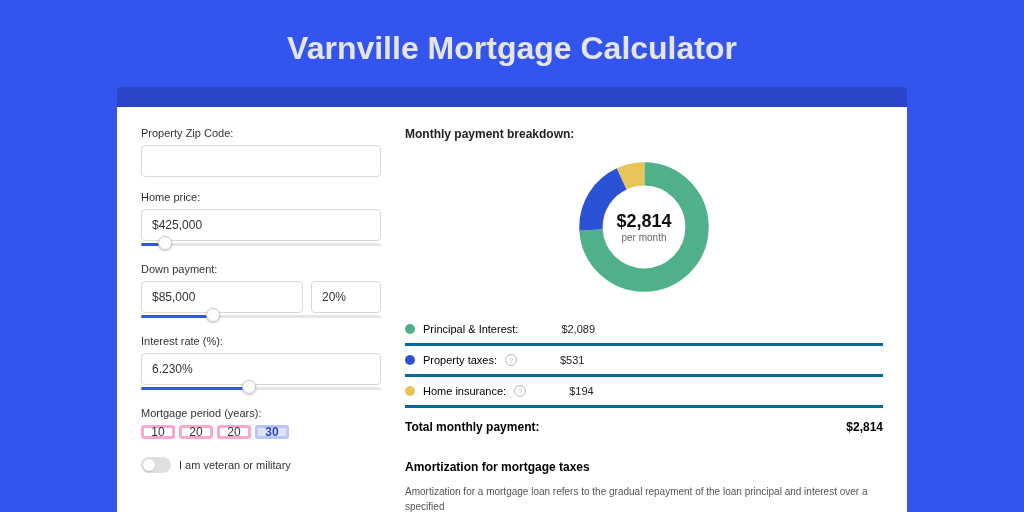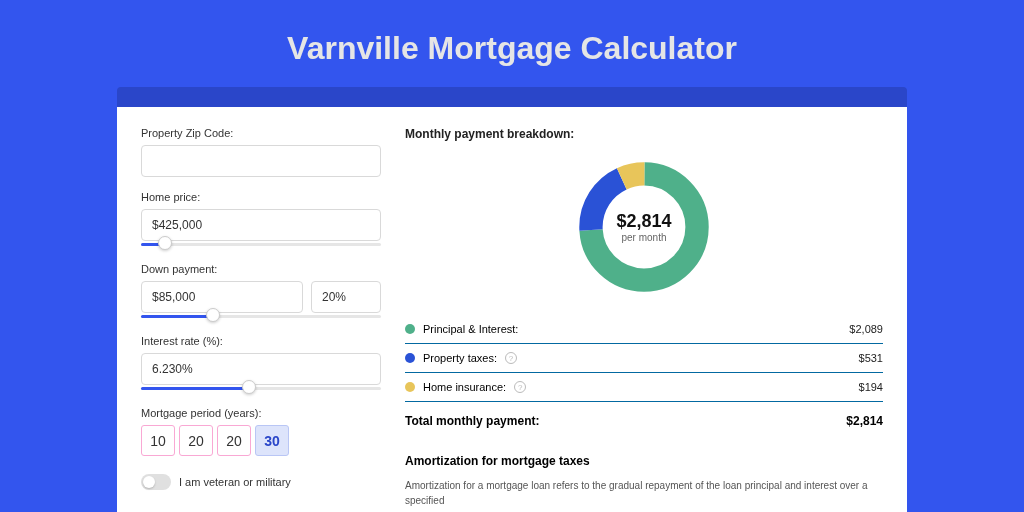--- a/index.html
+++ b/index.html
@@ -65,25 +65,25 @@
     width: 14px; height: 14px; border-radius: 50%;
     background: #fff; border: 1px solid #ccc;
     box-shadow: 0 1px 3px rgba(0,0,0,.2);
     transform: translateX(-50%);
   }
   .row2 { display: flex; gap: 8px; }
   .row2 .field:first-child { flex: 1; }
   .row2 .field:last-child { width: 70px; }
   .periods { display: flex; gap: 4px; }
   .period-btn {
-    width: 34px; height: 31px;
-    border: 1px solid #f9a8d4;
+    width: 34px; height: 14px;
+    border: 3px solid #f9a8d4;
     border-radius: 3px;
     background: #fff;
-    font-size: 14px; color: #333;
+    font-size: 12px; color: #333;
     display: flex; align-items: center; justify-content: center;
     cursor: pointer;
   }
   .period-btn.active {
     background: #dde4fb;
     border-color: #b9c6f5;
     color: #2a46c9;
     font-weight: 600;
   }
   .toggle-row { display: flex; align-items: center; gap: 8px; margin-top: 18px; }
@@ -105,23 +105,24 @@
   }
   .donut-wrap { position: relative; width: 140px; height: 140px; }
   .donut-center {
     position: absolute; inset: 0;
     display: flex; flex-direction: column;
     align-items: center; justify-content: center;
   }
   .donut-center .big { font-size: 18px; font-weight: 700; color: #111; }
   .donut-center .small { font-size: 10px; color: #666; }
   .legend-row {
-    display: flex; align-items: center; justify-content: space-between;
-    padding: 8px 0; border-bottom: 1px solid #0369a1;
+    display: flex; align-items: center; justify-content: flex-start;
+    padding: 8px 0; border-bottom: 3px solid #0369a1;
     font-size: 11px;
+    gap: 43px;
   }
   .legend-row:last-child { border-bottom: none; }
   .legend-left { display: flex; align-items: center; gap: 8px; }
   .dot { width: 10px; height: 10px; border-radius: 50%; }
   .dot.green { background: #4fb08a; }
   .dot.blue  { background: #2a52d6; }
   .dot.yellow{ background: #e8c55a; }
   .info-ic {
     width: 12px; height: 12px; border: 1px solid #bbb;
     border-radius: 50%; display: inline-flex;

